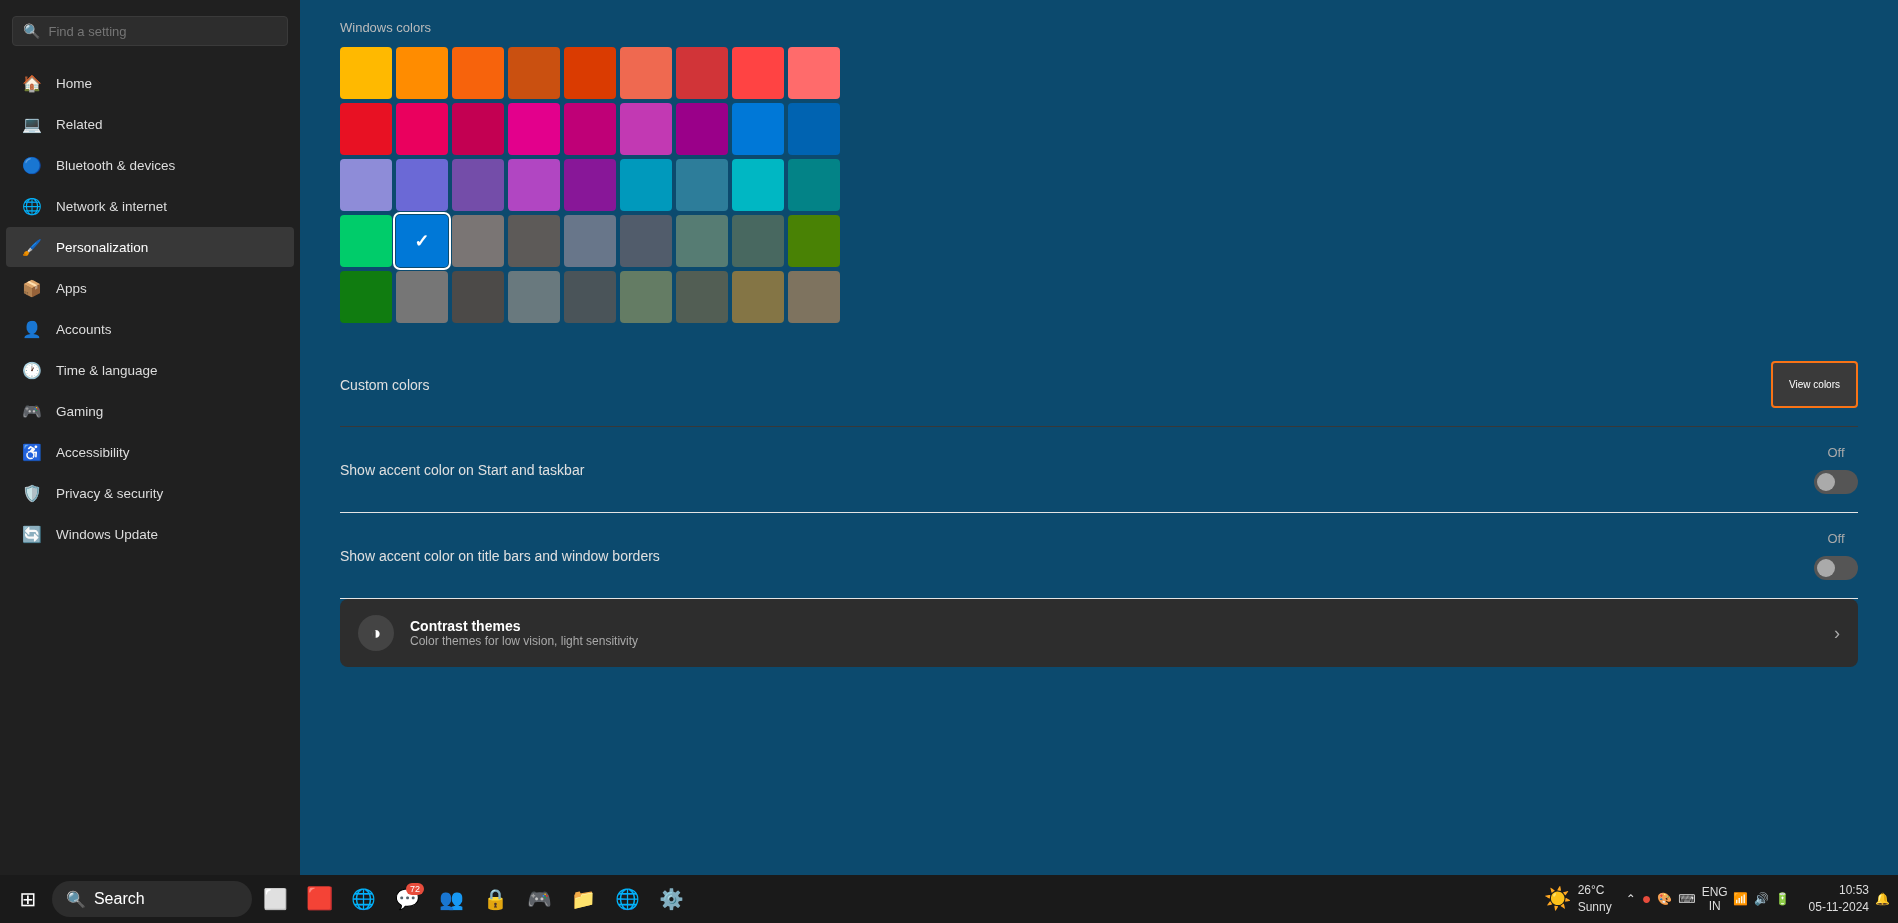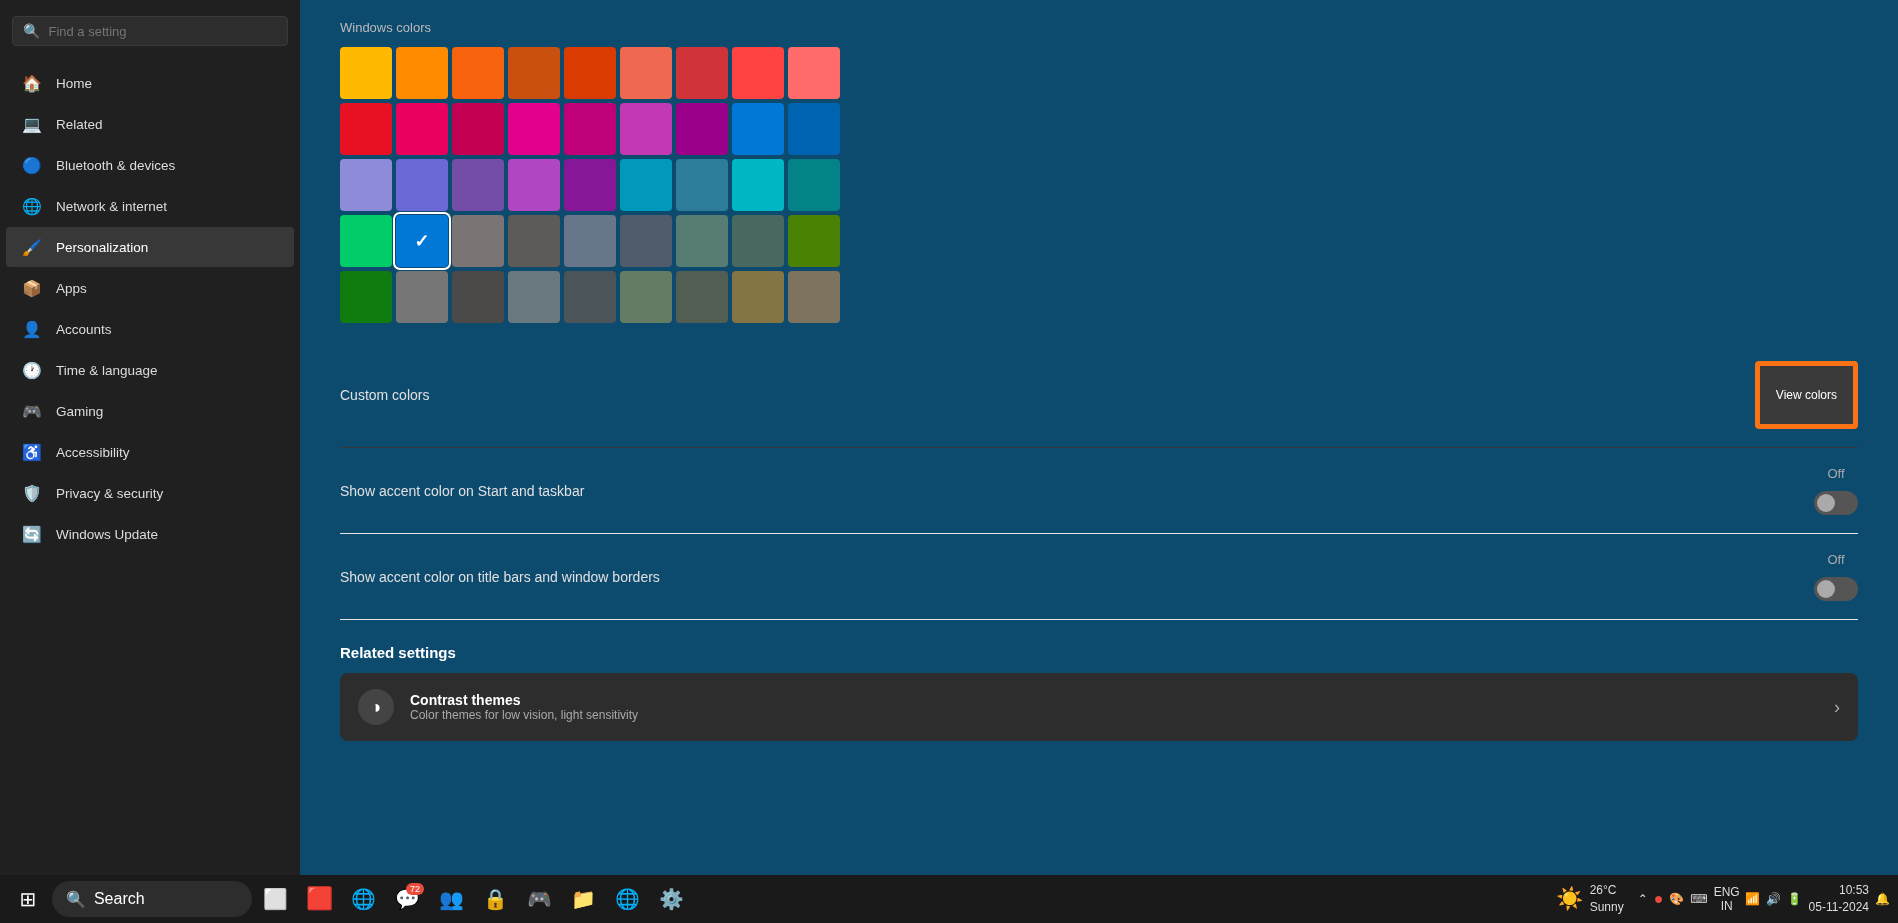--- a/index.html
+++ b/index.html
@@ -169,26 +169,26 @@
       background: #aaa;
       border-radius: 50%;
       position: absolute;
       top: 3px;
       left: 3px;
       transition: left 0.2s;
     }
 
     .view-colors-btn {
       background: #3a3a3a;
-      border: 5px solid #f97316;
+      border: 2px solid #f97316;
       color: #fff;
-      padding: 22px 16px;
+      padding: 16px 16px;
       border-radius: 4px;
       cursor: pointer;
-      font-size: 12px;
+      font-size: 10px;
     }
 
     
     .custom-colors-row {
       display: flex;
       align-items: center;
       justify-content: space-between;
       padding: 18px 0;
       border-bottom: 1px solid #383838;
     }
@@ -293,20 +293,21 @@
       align-items: center;
       gap: 6px;
       font-size: 12px;
       color: #ddd;
     }
 
     .taskbar-time {
       text-align: right;
       font-size: 12px;
       line-height: 1.4;
+      margin-left: 12px;
     }
 
     .weather-widget {
       display: flex;
       align-items: center;
       gap: 6px;
       padding: 4px 8px;
       border-radius: 4px;
       cursor: pointer;
     }
@@ -449,21 +450,20 @@
   <div class="setting-row">
     <span class="setting-label">Show accent color on title bars and window borders</span>
     <div class="setting-right">
       <span class="off-label">Off</span>
       <div class="toggle">
         <div class="toggle-knob"></div>
       </div>
     </div>
   </div>
 
-  <h3 class="related-title">Related settings</h3>
 
   <div class="related-card">
     <div class="related-card-left">
       <div class="related-card-icon">◑</div>
       <div class="related-card-text">
         <h4>Contrast themes</h4>
         <p>Color themes for low vision, light sensitivity</p>
       </div>
     </div>
     <span class="chevron-right">›</span>

